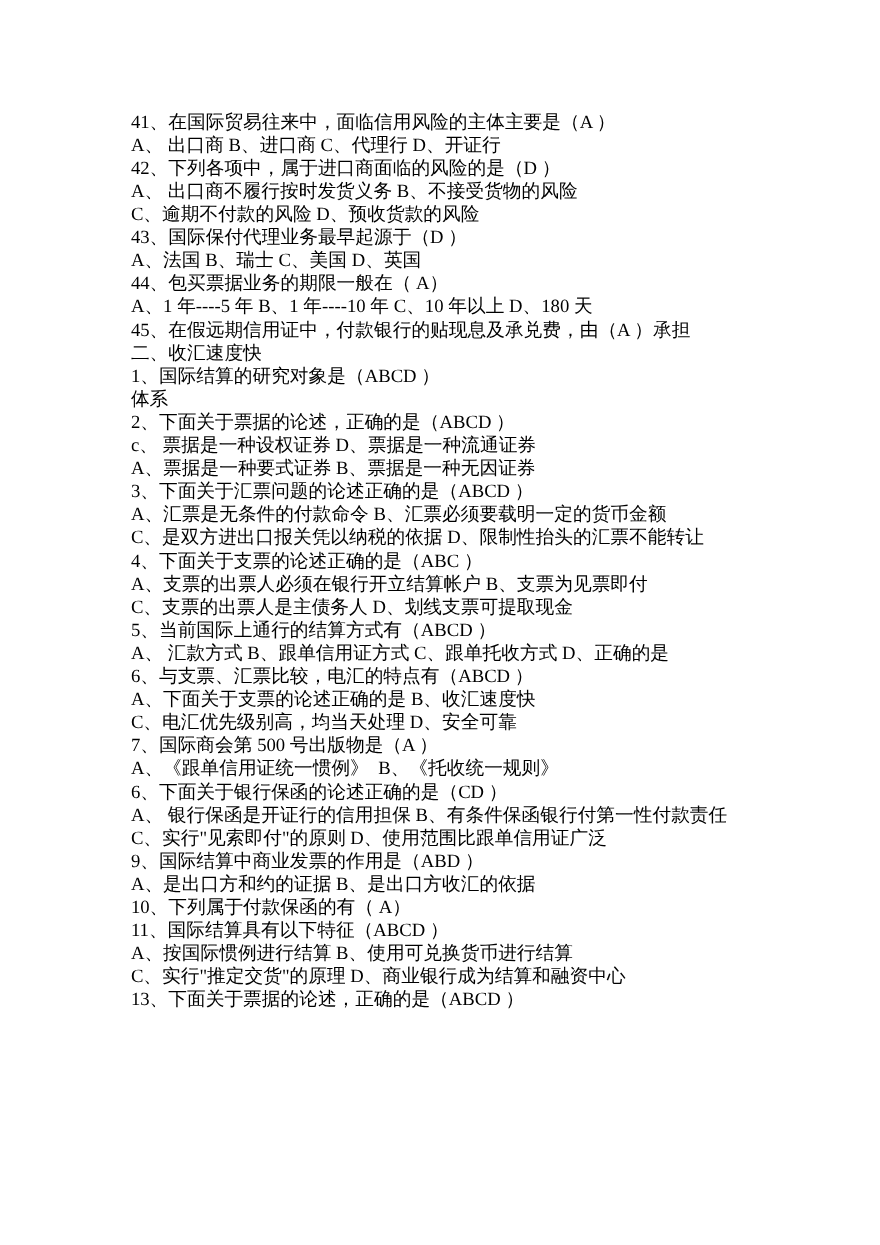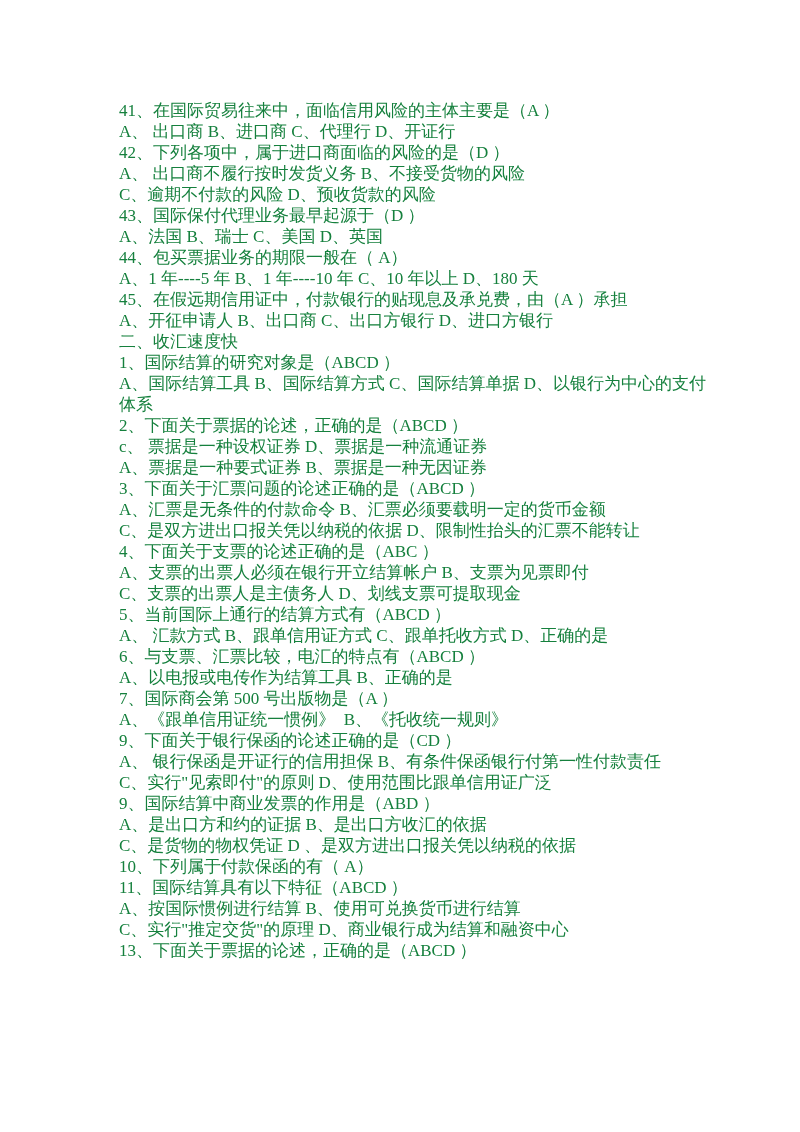--- a/index.html
+++ b/index.html
@@ -24,65 +24,63 @@
   }
   .textblock {
     position: absolute;
     left: 119px;
     top: 100px;
     width: 620px;
   }
   .line {
     font-size: 17px;
     line-height: 21px;
-    color: #15803d;
+    color: #000000;
     white-space: pre;
     font-weight: 400;
   }
 </style>
 </head>
 <body>
 
 <div class="page">
   <div class="textblock">
       <div class="line">41、在国际贸易往来中，面临信用风险的主体主要是（A ）</div>
       <div class="line">A、 出口商 B、进口商 C、代理行 D、开证行</div>
       <div class="line">42、下列各项中，属于进口商面临的风险的是（D ）</div>
       <div class="line">A、 出口商不履行按时发货义务 B、不接受货物的风险</div>
       <div class="line">C、逾期不付款的风险 D、预收货款的风险</div>
       <div class="line">43、国际保付代理业务最早起源于（D ）</div>
       <div class="line">A、法国 B、瑞士 C、美国 D、英国</div>
       <div class="line">44、包买票据业务的期限一般在（ A）</div>
       <div class="line">A、1 年----5 年 B、1 年----10 年 C、10 年以上 D、180 天</div>
       <div class="line">45、在假远期信用证中，付款银行的贴现息及承兑费，由（A ）承担</div>
-      <div class="line">A、开征申请人 B、出口商 C、出口方银行 D、进口方银行</div>
       <div class="line">二、收汇速度快</div>
       <div class="line">1、国际结算的研究对象是（ABCD ）</div>
-      <div class="line">A、国际结算工具 B、国际结算方式 C、国际结算单据 D、以银行为中心的支付</div>
       <div class="line">体系</div>
       <div class="line">2、下面关于票据的论述，正确的是（ABCD ）</div>
       <div class="line">c、 票据是一种设权证券 D、票据是一种流通证券</div>
       <div class="line">A、票据是一种要式证券 B、票据是一种无因证券</div>
       <div class="line">3、下面关于汇票问题的论述正确的是（ABCD ）</div>
       <div class="line">A、汇票是无条件的付款命令 B、汇票必须要载明一定的货币金额</div>
       <div class="line">C、是双方进出口报关凭以纳税的依据 D、限制性抬头的汇票不能转让</div>
       <div class="line">4、下面关于支票的论述正确的是（ABC ）</div>
       <div class="line">A、支票的出票人必须在银行开立结算帐户 B、支票为见票即付</div>
       <div class="line">C、支票的出票人是主债务人 D、划线支票可提取现金</div>
       <div class="line">5、当前国际上通行的结算方式有（ABCD ）</div>
       <div class="line">A、 汇款方式 B、跟单信用证方式 C、跟单托收方式 D、正确的是</div>
       <div class="line">6、与支票、汇票比较，电汇的特点有（ABCD ）</div>
-      <div class="line">A、以电报或电传作为结算工具 B、正确的是</div>
+      <div class="line">A、下面关于支票的论述正确的是 B、收汇速度快</div>
+      <div class="line">C、电汇优先级别高，均当天处理 D、安全可靠</div>
       <div class="line">7、国际商会第 500 号出版物是（A ）</div>
       <div class="line">A、《跟单信用证统一惯例》  B、《托收统一规则》</div>
-      <div class="line">9、下面关于银行保函的论述正确的是（CD ）</div>
+      <div class="line">6、下面关于银行保函的论述正确的是（CD ）</div>
       <div class="line">A、 银行保函是开证行的信用担保 B、有条件保函银行付第一性付款责任</div>
       <div class="line">C、实行"见索即付"的原则 D、使用范围比跟单信用证广泛</div>
       <div class="line">9、国际结算中商业发票的作用是（ABD ）</div>
       <div class="line">A、是出口方和约的证据 B、是出口方收汇的依据</div>
-      <div class="line">C、是货物的物权凭证 D 、是双方进出口报关凭以纳税的依据</div>
       <div class="line">10、下列属于付款保函的有（ A）</div>
       <div class="line">11、国际结算具有以下特征（ABCD ）</div>
       <div class="line">A、按国际惯例进行结算 B、使用可兑换货币进行结算</div>
       <div class="line">C、实行"推定交货"的原理 D、商业银行成为结算和融资中心</div>
       <div class="line">13、下面关于票据的论述，正确的是（ABCD ）</div>
     </div>
 </div>
 
 </body></html>

